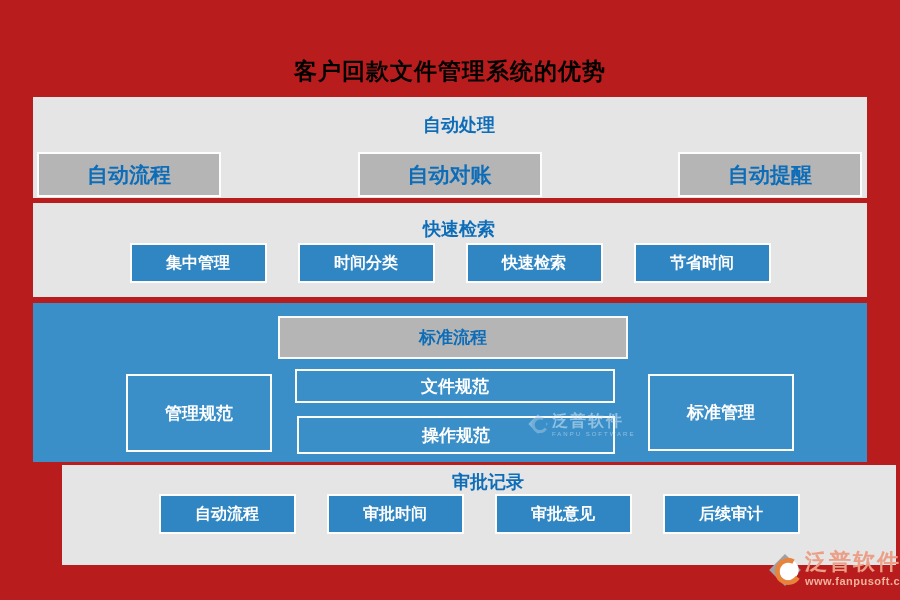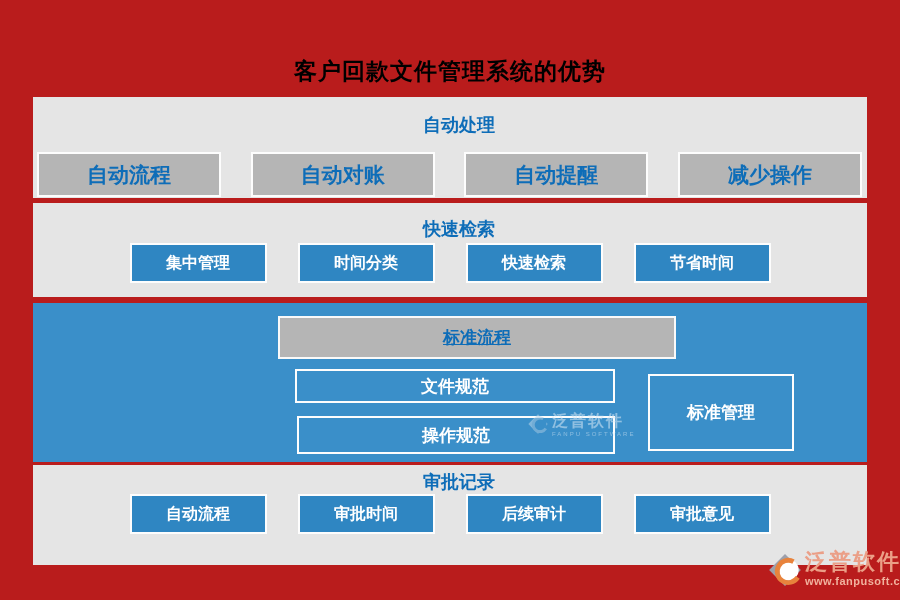--- a/index.html
+++ b/index.html
@@ -4,44 +4,44 @@
 <style>
   html,body{margin:0;padding:0;background:#fff;}
   .canvas{position:relative;width:900px;height:600px;background:#b91c1c;overflow:hidden;
           font-family:"Liberation Sans",sans-serif;}
   .title{position:absolute;top:56px;left:0;width:100%;text-align:center;
          font-size:23px;font-weight:bold;color:#000;letter-spacing:1px;}
 
   .band{position:absolute;left:33px;width:834px;background:var(--gray-panel,#e5e5e5);box-sizing:border-box;}
   .band1{top:97px;height:101px;}
   .band2{top:203px;height:94px;}
-  .band4{top:465px;height:100px;}
+  .band4{top:465px;height:100px;margin-left:29px;}
   .band-header{text-align:center;font-weight:bold;font-size:18px;color:var(--blue-text,#0e6db8);padding-left:18px;}
   .band1 .band-header{padding-top:16px;}
   .band2 .band-header{padding-top:14px;}
   .band4 .band-header{padding-top:5px;}
 
   .row-gray{position:absolute;top:55px;left:4px;right:5px;display:flex;justify-content:space-between;}
   .gnode{width:184px;height:45px;background:var(--gray-node,#b5b5b5);border:2px solid #fdfdfd;
          box-sizing:border-box;display:flex;align-items:center;justify-content:center;
          color:var(--blue-text,#0e6db8);font-weight:bold;font-size:21px;}
 
   .row-blue{position:absolute;left:0;width:100%;display:flex;justify-content:center;gap:31px;}
   .band2 .row-blue{top:40px;}
   .band4 .row-blue{top:29px;}
   .bnode{width:137px;height:40px;background:var(--blue-button,#2f86c2);border:2px solid #fdfdfd;
          box-sizing:border-box;display:flex;align-items:center;justify-content:center;
          color:#fff;font-weight:bold;font-size:16px;}
 
   .bluepanel{position:absolute;left:33px;top:303px;width:834px;height:159px;
              background:var(--blue-panel,#3a8fc9);}
-  .std-top{position:absolute;left:245px;top:13px;width:398px;height:43px;
+  .std-top{position:absolute;left:245px;top:13px;width:350px;height:43px;
            background:var(--gray-node,#b5b5b5);border:2px solid rgba(255,255,255,.92);box-sizing:border-box;
            display:flex;align-items:center;justify-content:center;
-           color:var(--blue-text,#0e6db8);font-weight:bold;font-size:17px;text-decoration:underline;}
+           color:var(--blue-text,#0e6db8);font-weight:bold;font-size:17px;}
   .wnode{position:absolute;border:2px solid #fdfdfd;box-sizing:border-box;background:transparent;
          display:flex;align-items:center;justify-content:center;color:#fff;font-weight:bold;font-size:17px;}
   .std-left{left:93px;top:71px;width:146px;height:78px;}
   .std-right{left:615px;top:71px;width:146px;height:77px;}
   .std-ct{left:262px;top:66px;width:320px;height:34px;font-size:17px;}
   .std-cb{left:264px;top:113px;width:318px;height:38px;}
 
   .watermark{position:absolute;left:494px;top:110px;display:flex;align-items:flex-start;gap:3px;opacity:.55;}
   .watermark .wm-texts{display:flex;flex-direction:column;line-height:1;}
   .wm-name{font-size:16px;font-weight:bold;color:#d8e9f5;letter-spacing:2px;}
@@ -58,36 +58,36 @@
 <div class="canvas">
 
   <div class="title">客户回款文件管理系统的优势</div>
 
   <div class="band band1">
     <div class="band-header">自动处理</div>
     <div class="row-gray">
       <div class="gnode">自动流程</div>
       <div class="gnode">自动对账</div>
       <div class="gnode">自动提醒</div>
-      <div class="gnode">减少操作</div>
     </div>
   </div>
 
   <div class="band band2">
     <div class="band-header">快速检索</div>
     <div class="row-blue">
       <div class="bnode">集中管理</div>
       <div class="bnode">时间分类</div>
       <div class="bnode">快速检索</div>
       <div class="bnode">节省时间</div>
     </div>
   </div>
 
   <div class="bluepanel">
     <div class="std-top">标准流程</div>
+    <div class="wnode std-left">管理规范</div>
     <div class="wnode std-ct">文件规范</div>
     <div class="wnode std-cb">操作规范</div>
     <div class="wnode std-right">标准管理</div>
 
     <div class="watermark">
       <svg width="22" height="22" viewBox="0 0 34 34">
         <path d="M17 2 L32 17 L17 32 L2 17 Z" fill="#bcd6ea"></path>
         <circle cx="20" cy="17" r="10" fill="#3a8fc9"></circle>
         <path d="M25 9 a10.5 10.5 0 1 0 4 15" stroke="#9ec4e0" stroke-width="4.5" fill="none"></path>
       </svg>
@@ -96,22 +96,22 @@
         <span class="wm-caption">FANPU SOFTWARE</span>
       </div>
     </div>
   </div>
 
   <div class="band band4">
     <div class="band-header">审批记录</div>
     <div class="row-blue">
       <div class="bnode">自动流程</div>
       <div class="bnode">审批时间</div>
+      <div class="bnode">审批意见</div>
       <div class="bnode">后续审计</div>
-      <div class="bnode">审批意见</div>
     </div>
   </div>
 
   <div class="logo">
     <svg width="36" height="38" viewBox="0 0 34 34">
       <path d="M17 2 L32 17 L17 32 L2 17 Z" fill="#9da0ab"></path>
       <circle cx="20" cy="17" r="10" fill="#fff"></circle>
       <path d="M25 9 a10.5 10.5 0 1 0 4 15" stroke="#e8833c" stroke-width="4.5" fill="none"></path>
     </svg>
     <div class="lg-texts">

